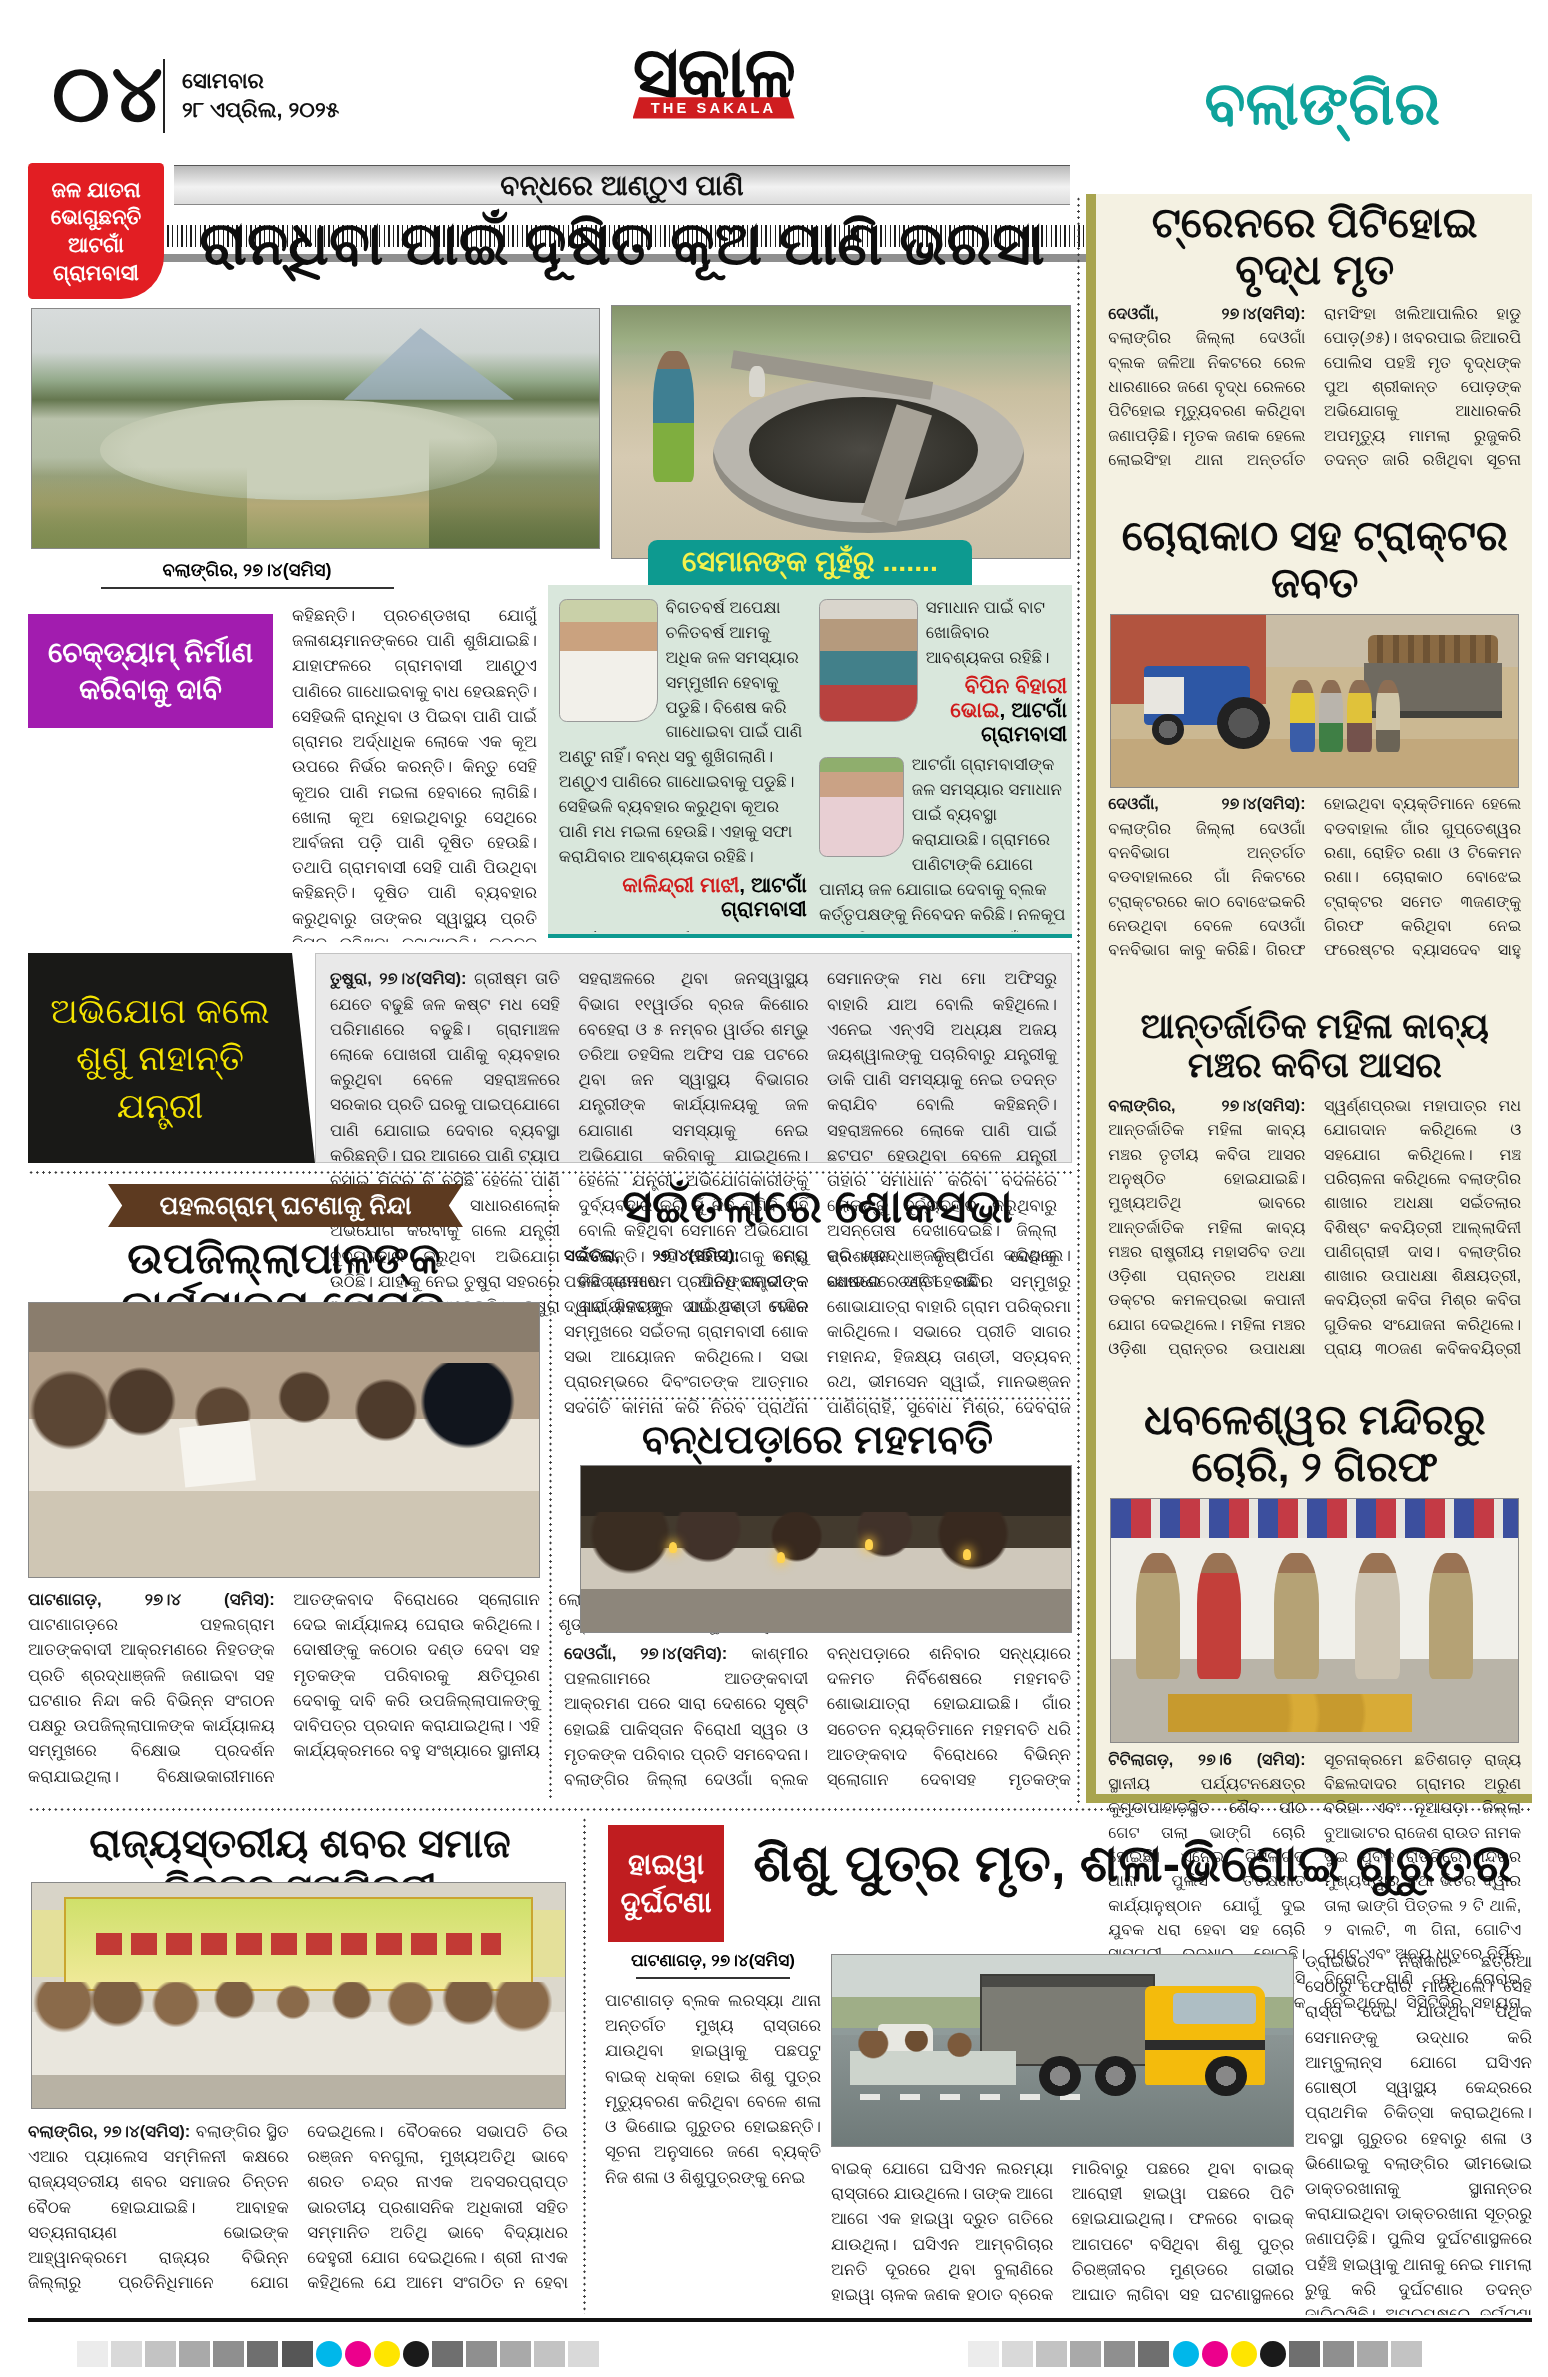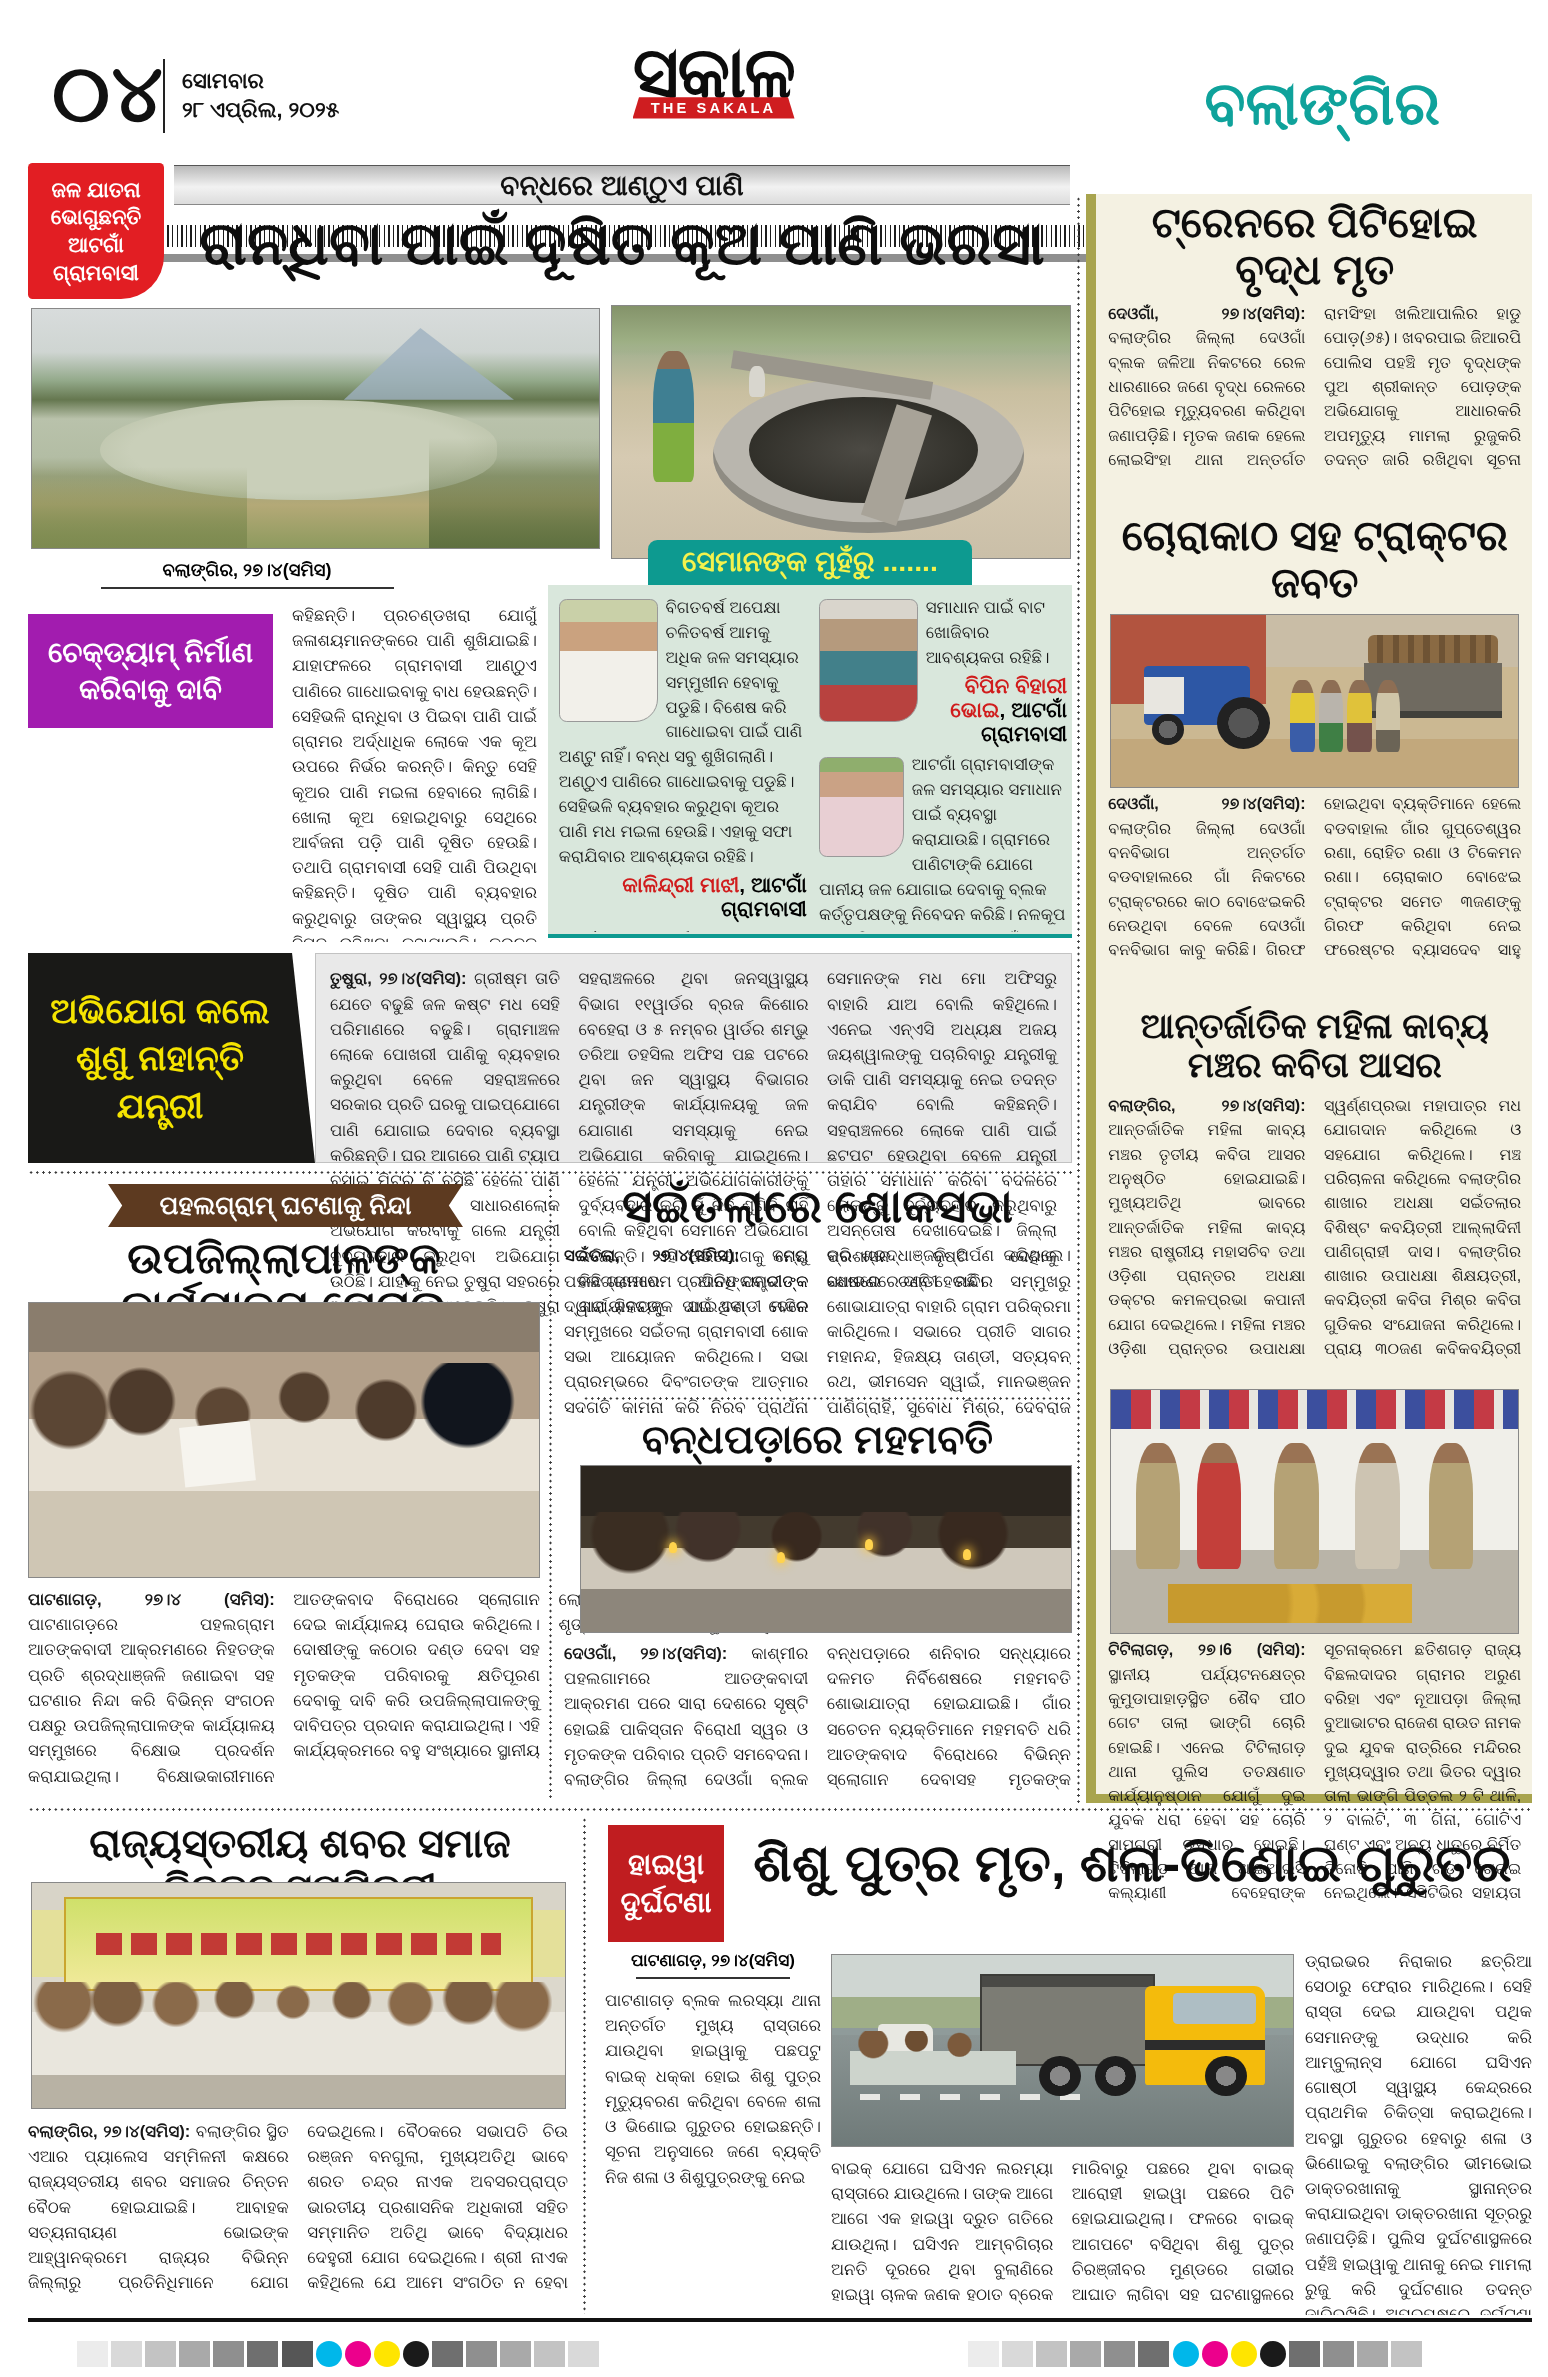--- a/index.html
+++ b/index.html
@@ -68,21 +68,21 @@
   .qphoto { float:left; width:99px; height:123px; border-radius:7.7px 7.7px 23px 7.7px; margin:3.1px 7.7px 4.6px 0; border:0.8px solid #999; }
   .qp1 { background:linear-gradient(180deg,#c9d0a8 0 18%,#caa27f 18% 42%,#f2f0ea 42% 100%); }
   .qp2b { background:linear-gradient(180deg,#d9d5cc 0 16%,#b59a7d 16% 42%,#42808a 42% 70%,#b8423f 70% 100%); }
   .qp3 { background:linear-gradient(180deg,#8fae6d 0 14%,#caa285 14% 40%,#e8cfd3 40% 100%); }
   .qtext { font-size:16.6px; line-height:1.5; text-align:justify; color:#161616; }
   .qname { text-align:right; font-weight:bold; font-size:21px; margin:3.1px 0 7.7px; }
   .qname .nm { color:#d01c1c; }
 
   
   .cblack { position:absolute; left:28px; top:953px; width:287px; height:210px; background:#191917;
-            clip-path:polygon(0 0,92% 0,100% 100%,0 100%); color:#f5e400; font-size:35px; font-weight:bold;
+            clip-path:polygon(0 0,92% 0,100% 100%,0 100%); color:#f5e400; font-size:35px; font-weight:normal;
             display:flex; align-items:center; justify-content:center; text-align:center; line-height:1.35; padding-right:23px; }
   .cpanel { position:absolute; left:315px; top:953px; width:757px; height:210px; background:#e9e9e9; border:0.8px solid #c2c2c2; padding:12.3px 14px; }
 
   
   .gherao-ribbon { position:absolute; left:108px; top:1184px; width:355px; height:43px; background:#5d3a20; color:#fff;
                    font-size:25.4px; font-weight:bold; text-align:center; line-height:42px;
                    clip-path:polygon(0 0,100% 0,96% 50%,100% 100%,0 100%,4% 50%); }
   .gherao-head { position:absolute; left:28px; top:1234px; width:512px; font-size:43px; text-align:center; }
   .photo-gherao { position:absolute; left:28px; top:1302px; width:512px; height:276px;
       background:linear-gradient(180deg,#8a7d6d 0 18%,#b3a08a 18% 45%,#d8cfc2 45% 100%); }
@@ -333,20 +333,21 @@
       <span class="dateline">ଦେଓଗାଁ, ୨୭।୪(ସମିସ):</span>
       <span>ବଲାଙ୍ଗିର ଜିଲ୍ଲା ଦେଓଗାଁ ବନବିଭାଗ ଅନ୍ତର୍ଗତ ବଡବାହାଲରେ ଗାଁ ନିକଟରେ ଟ୍ରାକ୍ଟରରେ କାଠ ବୋଝେଇକରି ନେଉଥିବା ବେଳେ ଦେଓଗାଁ ବନବିଭାଗ କାବୁ କରିଛି। ଗିରଫ ହୋଇଥିବା ବ୍ୟକ୍ତିମାନେ ହେଲେ ବଡବାହାଲ ଗାଁର ଗୁପ୍ତେଶ୍ୱର ରଣା, ରୋହିତ ରଣା ଓ ଟିକେମନ ରଣା। ଚୋରାକାଠ ବୋଝେଇ ଟ୍ରାକ୍ଟର ସମେତ ୩ଜଣଙ୍କୁ ଗିରଫ କରିଥିବା ନେଇ ଫରେଷ୍ଟର ବ୍ୟାସଦେବ ସାହୁ ସୂଚନା ଦେଇଛନ୍ତି। ସୂଚନାନୁସାରେ ଅପରାହ୍ନରେ ଉକ୍ତ ବ୍ୟକ୍ତିମାନେ କାଠ ବୋଝେଇକରି ଟ୍ରାକ୍ଟର ନଂ ଓଆର୧୭କେ ୫୬୬୮ରେ ନେଉଥିବା ବେଳେ ଖବରପାଇ ବନବିଭାଗର କର୍ମଚାରୀମାନେ ଚଢ଼ଉ କରି ଜବତ କରିଥିଲେ।</span>
     </div>
 
     <div class="story-head" style="margin-top:30px; font-size:35px;">ଆନ୍ତର୍ଜାତିକ ମହିଳା କାବ୍ୟ ମଞ୍ଚର କବିତା ଆସର</div>
     <div class="bodytext cols2" style="margin-top:9.3px; height:287px; overflow:hidden;">
       <span class="dateline">ବଲାଙ୍ଗିର, ୨୭।୪(ସମିସ):</span>
       <span>ଆନ୍ତର୍ଜାତିକ ମହିଳା କାବ୍ୟ ମଞ୍ଚର ତୃତୀୟ କବିତା ଆସର ଅନୁଷ୍ଠିତ ହୋଇଯାଇଛି। ମୁଖ୍ୟଅତିଥି ଭାବରେ ଆନ୍ତର୍ଜାତିକ ମହିଳା କାବ୍ୟ ମଞ୍ଚର ରାଷ୍ଟ୍ରୀୟ ମହାସଚିବ ତଥା ଓଡ଼ିଶା ପ୍ରାନ୍ତର ଅଧକ୍ଷା ଡକ୍ଟର କମଳପ୍ରଭା କପାନୀ ଯୋଗ ଦେଇଥିଲେ। ମହିଳା ମଞ୍ଚର ଓଡ଼ିଶା ପ୍ରାନ୍ତର ଉପାଧକ୍ଷା ସ୍ୱର୍ଣ୍ଣପ୍ରଭା ମହାପାତ୍ର ମଧ ଯୋଗଦାନ କରିଥିଲେ ଓ ସହଯୋଗ କରିଥିଲେ। ମଞ୍ଚ ପରିଚାଳନା କରିଥିଲେ ବଲାଙ୍ଗିର ଶାଖାର ଅଧକ୍ଷା ସଇଁତଲାର ବିଶିଷ୍ଟ କବୟିତ୍ରୀ ଆଲ୍ଲାଦିନୀ ପାଣିଗ୍ରାହୀ ଦାସ। ବଲାଙ୍ଗିର ଶାଖାର ଉପାଧକ୍ଷା ଶିକ୍ଷୟତ୍ରୀ, କବୟିତ୍ରୀ କବିତା ମିଶ୍ର କବିତା ଗୁଡିକର ସଂଯୋଜନା କରିଥିଲେ। ପ୍ରାୟ ୩୦ଜଣ କବିକବୟିତ୍ରୀ ଯୋଗଦାନ କରିଥିଲେ। କବୟିତ୍ରୀ ନିରୁପମା ମିଶ୍ର, ସରସ୍ୱତୀ ମିଶ୍ର, ସୁଷମା ଦାସ, ଲକ୍ଷ୍ମୀ ବଗର୍ତ୍ତି, ତୃପ୍ତିମୟୀ ତ୍ରିପାଠୀ, ହୀରାବତୀ ସାହୁ, ରଶ୍ମି ପାତ୍ର, ମମତା ସାହୁ, ଦିଲିପ ମିଶ୍ର, ସତ୍ୟନାରାୟଣ ମିଶ୍ର ପ୍ରମୁଖ ବିଭିନ୍ନ ବିଷୟ ଉପରେ ସୁନ୍ଦର ସୁନ୍ଦର କବିତା ପାଠ କରିଥିଲେ।</span>
     </div>
 
+    <div class="story-head" style="margin-top:15.4px;">ଧବଳେଶ୍ୱର ମନ୍ଦିରରୁ ଚୋରି, ୨ ଗିରଫ</div>
     <div class="photo photo-theft">
       <div class="awning"></div>
       <div class="p1"></div>
       <div class="p2"></div>
       <div class="p3"></div>
       <div class="p4"></div>
       <div class="p5"></div>
       <div class="brass"></div>
     </div>
     <div class="bodytext cols2" style="height:275px; overflow:hidden;">

